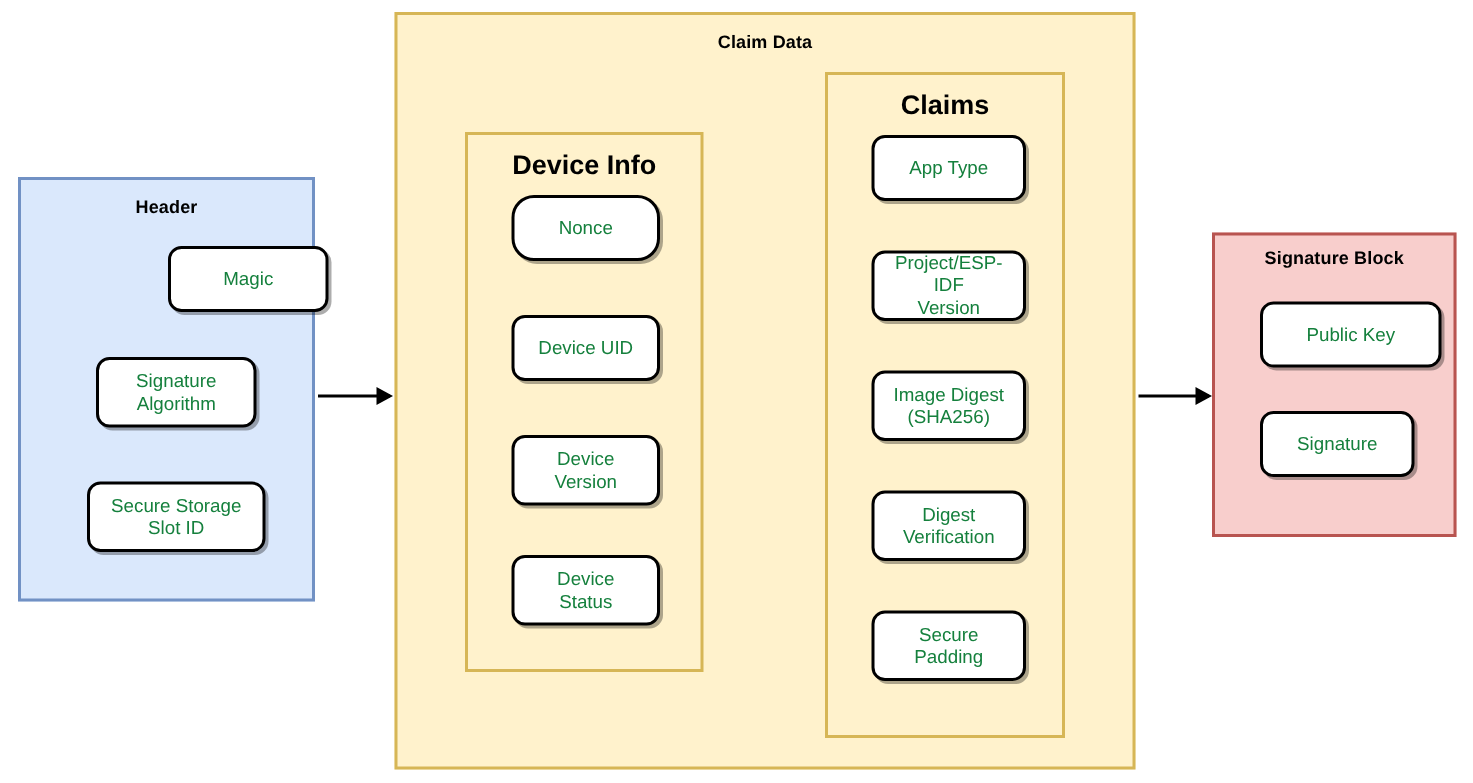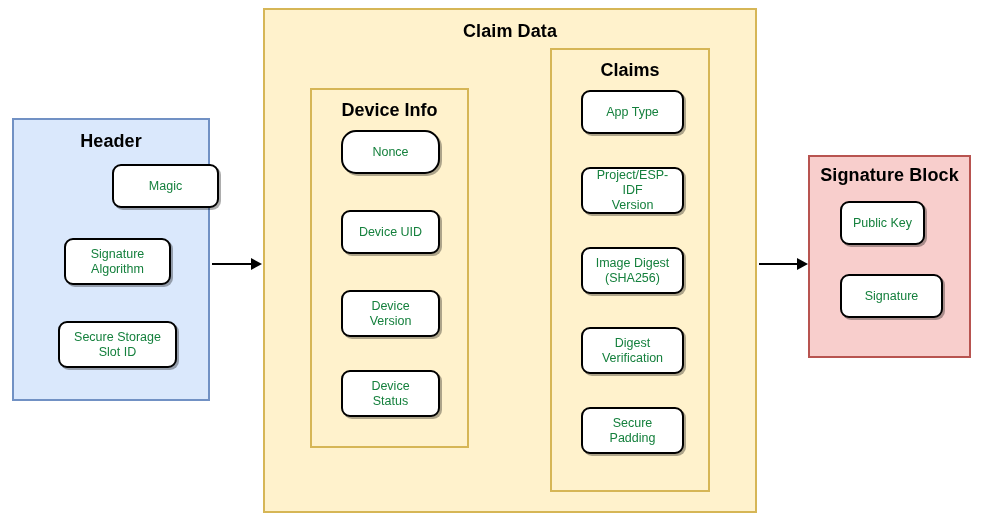--- a/index.html
+++ b/index.html
@@ -28,21 +28,21 @@
     position: absolute;
     box-sizing: border-box;
     border-width: 2px;
     border-style: solid;
   }
   .container-title {
     position: absolute;
     left: 0;
     right: 0;
     text-align: center;
-    font-size: 18px;
+    font-size: 12px;
     font-weight: bold;
     letter-spacing: 0.1px;
     color: #000000;
   }
 
   #header-block {
     left: 12px;
     top: 118px;
     width: 198px;
     height: 283px;
@@ -177,20 +177,20 @@
     <div class="node" style="left:29px; top:197px; width:103px; height:47px;">Image Digest
 (SHA256)</div>
     <div class="node" style="left:29px; top:277px; width:103px; height:47px;">Digest
 Verification</div>
     <div class="node" style="left:29px; top:357px; width:103px; height:47px;">Secure
 Padding</div>
   </div>
 
   <div class="container" id="signature-block">
     <div class="container-title">Signature Block</div>
-    <div class="node" style="left:30px; top:44px; width:85px; height:44px;">Public Key</div>
+    <div class="node" style="left:30px; top:44px; width:121px; height:44px;">Public Key</div>
     <div class="node" style="left:30px; top:117px; width:103px; height:44px;">Signature</div>
   </div>
 
   <div class="arrow" id="arrow-header-to-claim"></div>
   <div class="arrow" id="arrow-claim-to-signature"></div>
 
 </div>
 
 </body></html>

